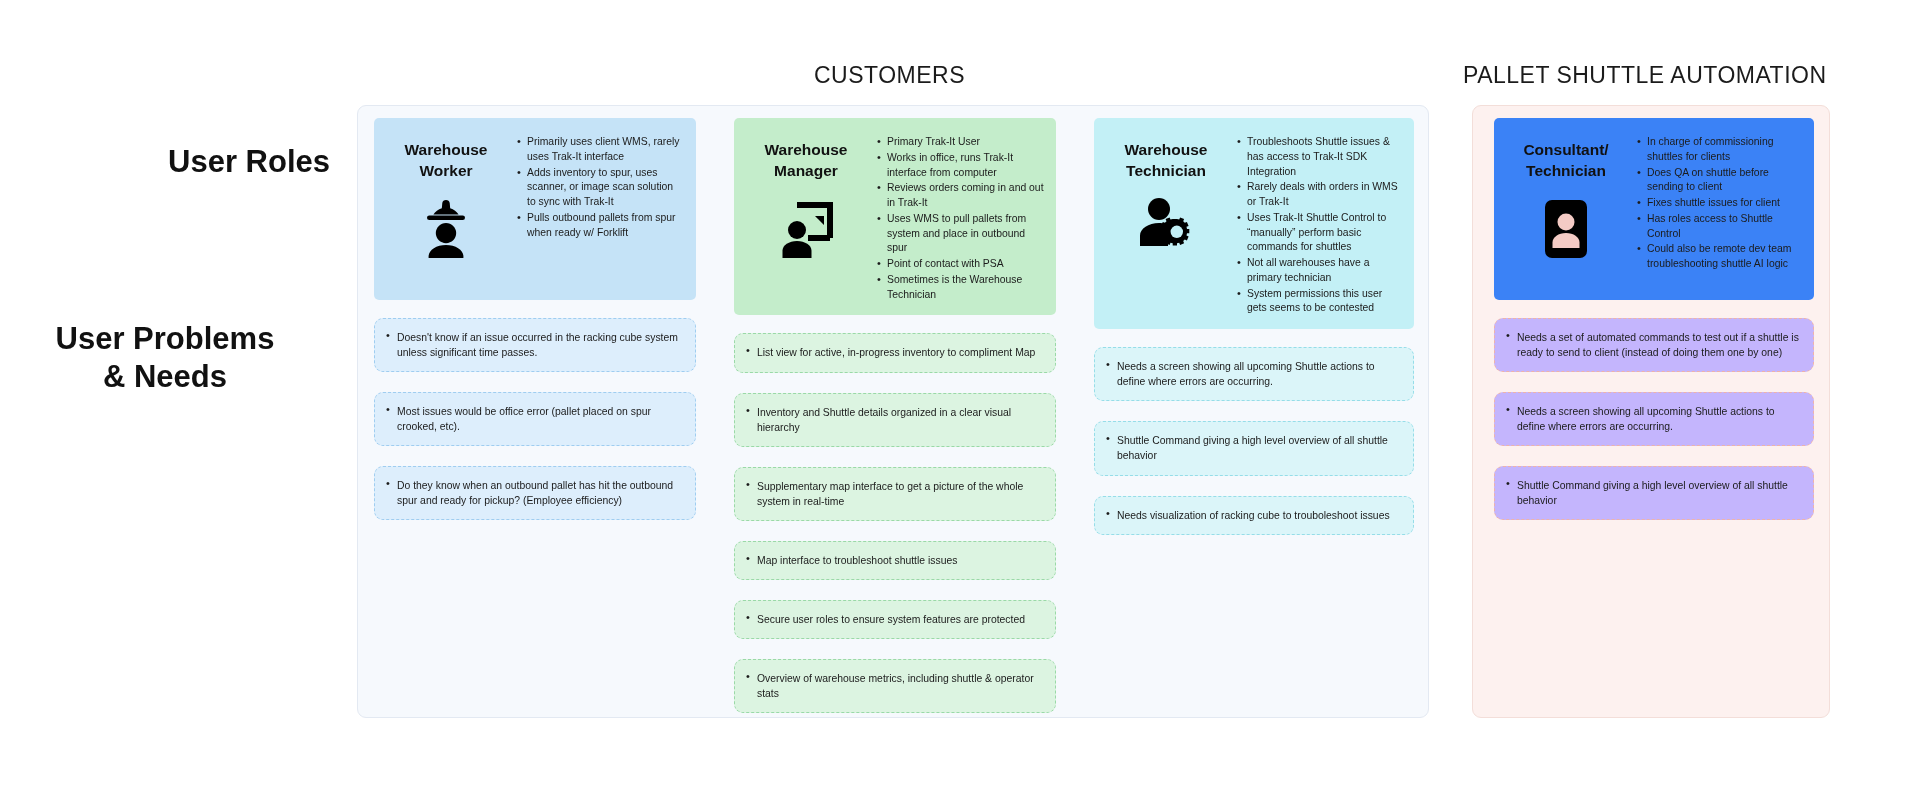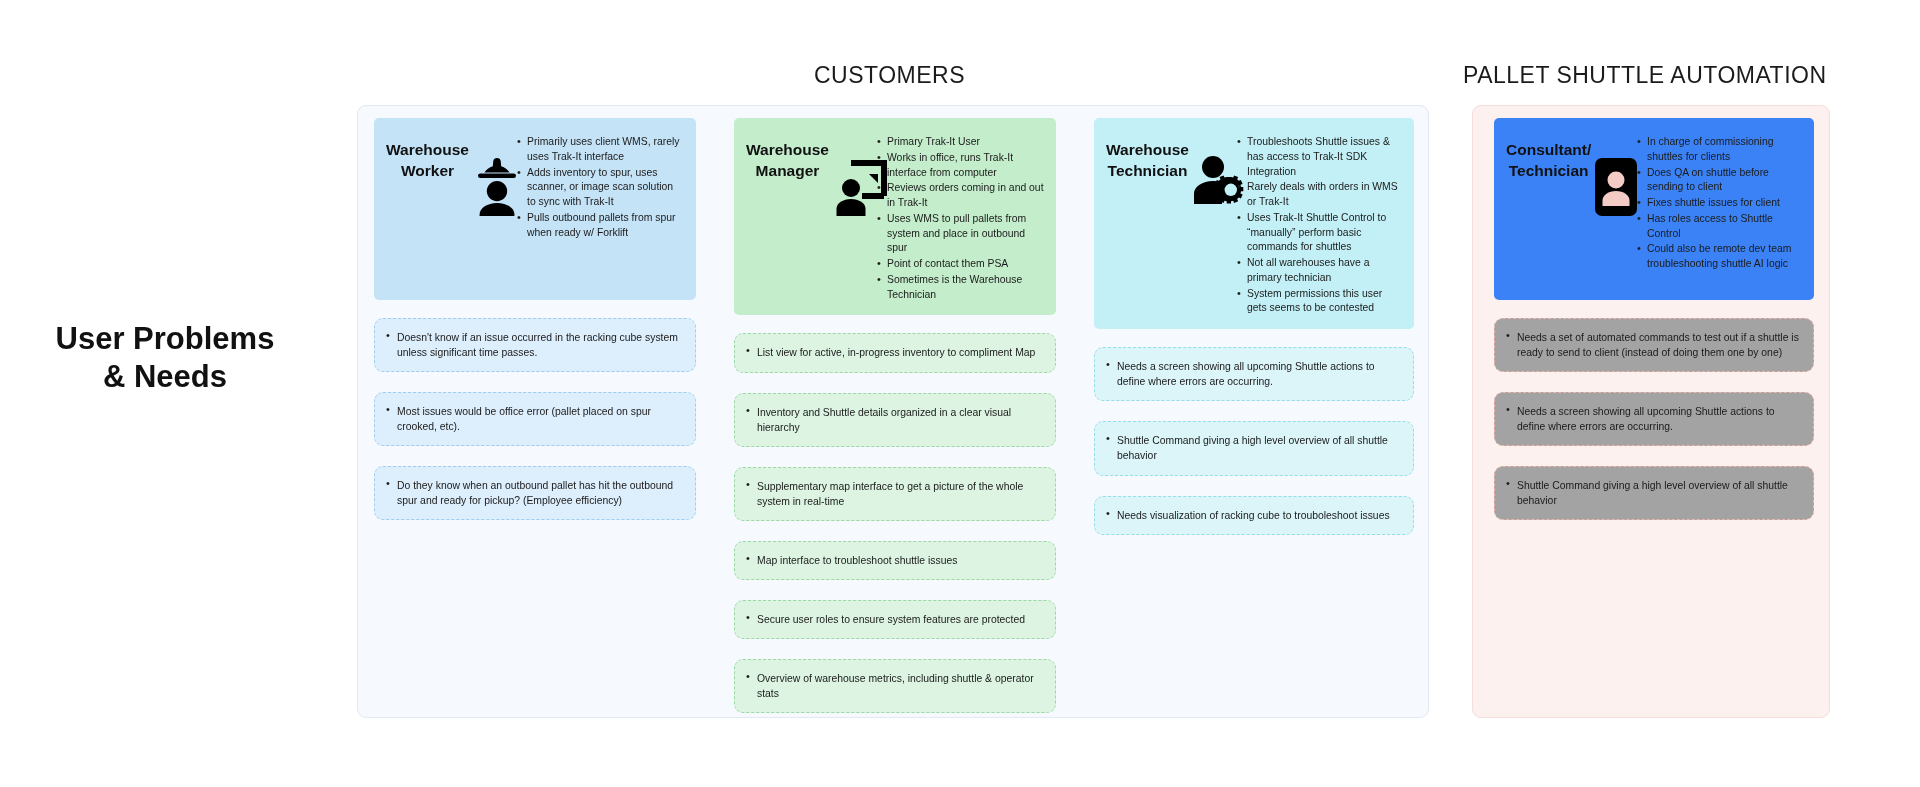--- a/index.html
+++ b/index.html
@@ -65,22 +65,22 @@
   .role-card {
     display: flex;
     border-radius: 5px;
     padding: 14px 12px 12px 12px;
     min-height: 182px;
   }
   .role-left {
     width: 120px;
     flex: 0 0 120px;
     display: flex;
-    flex-direction: row;
-    align-items: flex-start;
+    flex-direction: column;
+    align-items: center;
     padding-top: 8px;
   }
   .role-title {
     font-size: 15.5px;
     font-weight: bold;
     line-height: 1.35;
     text-align: center;
     color: #111;
   }
   .role-icon { margin-top: 14px; }
@@ -128,30 +128,31 @@
   .need-box::before {
     content: "•";
     position: absolute;
     left: 11px;
     top: 9px;
     font-size: 11px;
   }
   .need-blue  { background: #ddeefc; border-color: #9fcdf0; color: #1b1b1b; }
   .need-green { background: #dcf4e1; border-color: #9ad9a7; color: #1b1b1b; }
   .need-cyan  { background: #dbf5f9; border-color: #96dde8; color: #1b1b1b; }
-  .need-pink  { background: #a3a3a3; border-color: #eeb3aa; color: #1b1b1b; }
+  .need-pink  { background: #c4b5fd; border-color: #eeb3aa; color: #1b1b1b; }
 </style>
 </head>
 <body>
 
 <div class="board">
 
   <div class="section-title" id="title-customers">CUSTOMERS</div>
   <div class="section-title" id="title-automation">PALLET SHUTTLE AUTOMATION</div>
 
+  <div class="row-label" id="label-roles">User Roles</div>
   <div class="row-label" id="label-problems">
     <div>User Problems</div>
     <div>&amp; Needs</div>
   </div>
 
   <div class="panel" id="panel-customers"></div>
   <div class="panel" id="panel-automation"></div>
 
   <div class="column" id="col-worker">
     <div class="role-card card-blue">
@@ -200,21 +201,21 @@
             <path fill="#000" d="M22 45c-8 0-14.5 4.3-14.5 9.6V62h29v-7.4C36.5 49.3 30 45 22 45z"></path>
           </svg>
         </div>
       </div>
       <div class="role-bullets">
         <ul>
           <li>Primary Trak-It User</li>
           <li>Works in office, runs Trak-It interface from computer</li>
           <li>Reviews orders coming in and out in Trak-It</li>
           <li>Uses WMS to pull pallets from system and place in outbound spur</li>
-          <li>Point of contact them PSA</li>
+          <li>Point of contact with PSA</li>
           <li>Sometimes is the Warehouse Technician</li>
         </ul>
       </div>
     </div>
     <div class="needs">
       <div class="need-box need-green">List view for active, in-progress inventory to compliment Map</div>
       <div class="need-box need-green">Inventory and Shuttle details organized in a clear visual hierarchy</div>
       <div class="need-box need-green">Supplementary map interface to get a picture of the whole system in real-time</div>
       <div class="need-box need-green">Map interface to troubleshoot shuttle issues</div>
       <div class="need-box need-green">Secure user roles to ensure system features are protected</div>

